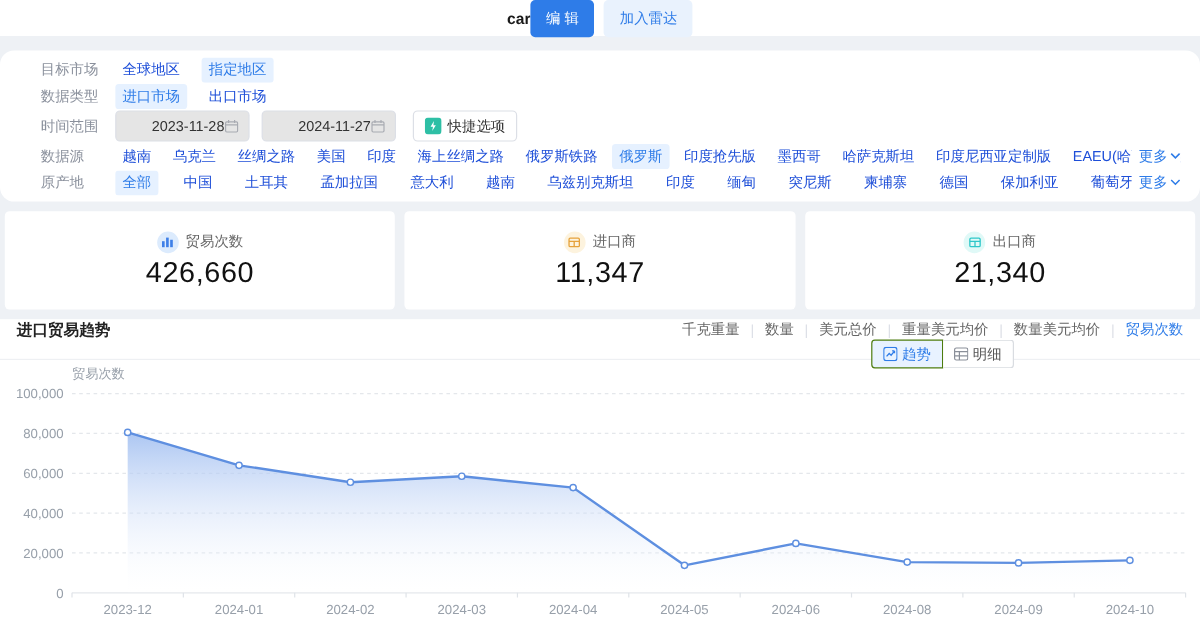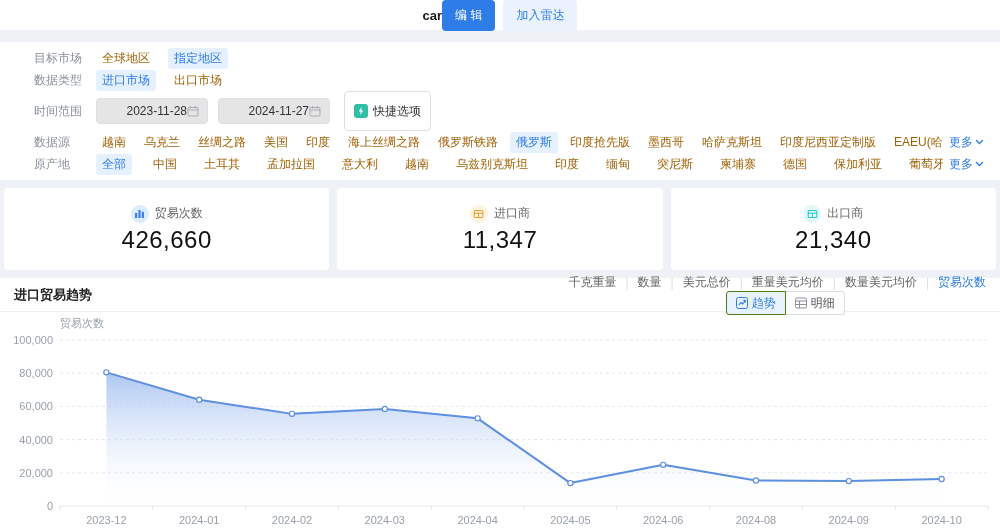--- a/index.html
+++ b/index.html
@@ -11,46 +11,46 @@
   .topbar .title { font-weight:bold; font-size:13px; color:#1a1a1a; }
   .topbar-actions { display:flex; gap:8px; }
   .btn { height:31px; padding:0 13px; border:none; border-radius:4px; font-size:12px; cursor:pointer; font-family:inherit; }
   .btn.primary { background:#2e7ce8; color:#fff; }
   .btn.soft { background:#e9f2fd; color:#2e7ce8; }
 
   .spacer { height:12px; }
   .spacer-sm { height:8px; }
 
   
-  .filter-panel { background:#fff; padding:5px 0; }
+  .filter-panel { background:#fff; padding:5px 0;border-radius:12px; }
   .filter-row { display:flex; align-items:center; min-height:22px; padding:0 16px 0 34px; position:relative; }
   .filter-row.time { min-height:28px; }
   .filter-label { color:#8a909c; width:62px; flex:none; }
   .chip-list { display:flex; align-items:center; flex:1; overflow:hidden; white-space:nowrap; }
   .row-target .chip-list, .row-datatype .chip-list { gap:12px; }
   .row-source .chip-list { gap:6px; }
   .row-origin .chip-list { gap:15px; }
-  .chip { padding:2px 6px; border-radius:3px; cursor:pointer; color:#a16207; }
+  .chip { padding:2px 6px; border-radius:3px; cursor:pointer; color:#1d4ed8; }
   .chip.selected { background:#e6f1ff; color:#2e7ce8; }
   .more-link { position:absolute; right:16px; color:#2e7ce8; cursor:pointer; display:flex; align-items:center; gap:2px; background:#fff; padding-left:6px; }
 
   .date-input { width:112px; height:26px; border:1px solid #dcdfe6; border-radius:4px; display:flex; align-items:center; justify-content:flex-end; padding:0 8px; margin-right:10px; cursor:pointer; background:#e5e5e5; }
-  .quick-btn { height:40px; border:1px solid #dcdfe6; border-radius:4px; background:#fff; display:flex; align-items:center; gap:5px; padding:2px 9px; margin-left:4px; cursor:pointer; font-family:inherit; font-size:12px; color:#333; }
+  .quick-btn { height:26px; border:1px solid #dcdfe6; border-radius:4px; background:#fff; display:flex; align-items:center; gap:5px; padding:2px 9px; margin-left:4px; cursor:pointer; font-family:inherit; font-size:12px; color:#333; }
 
   
   .stats { display:flex; gap:8px; padding:0 4px; }
   .stat-card { flex:1; background:#fff; border-radius:4px; height:82px; display:flex; flex-direction:column; align-items:center; justify-content:center; }
   .stat-head { display:flex; align-items:center; gap:6px; }
   .stat-head .lbl { color:#666; }
   .stat-icon { width:18px; height:18px; border-radius:50%; display:inline-flex; align-items:center; justify-content:center; }
   .stat-value { font-size:24px; color:#111; margin-top:3px; letter-spacing:0.5px; }
 
   
   .chart-panel { background:#fff; margin-top:0; height:266px; }
-  .chart-header { height:34px; display:flex; align-items:center; justify-content:space-between; padding:0 14px; border-bottom:1px solid #eef0f3; }
+  .chart-header { height:34px; display:flex; justify-content:space-between; padding:0 14px; border-bottom:1px solid #eef0f3; }
   .chart-title { font-size:13px; color:#222; font-weight:bold; }
   .chart-controls { display:flex; align-items:center;flex-direction:column; }
   .metric-tabs { display:flex; align-items:center; }
   .metric-tab { color:#666; cursor:pointer; }
   .metric-tab.selected { color:#2e7ce8; }
   .metric-sep { color:#dcdfe6; margin:0 9px; }
   .view-toggle { display:flex; margin-left:16px; gap:0; }
   .view-btn { height:24px; display:flex; align-items:center; gap:4px; padding:0 9px; border:1px solid #d9dce1; background:#fff; color:#555; cursor:pointer; font-family:inherit; font-size:12px; }
   .view-btn:first-child { border-radius:3px 0 0 3px; }
   .view-btn:last-child { border-radius:0 3px 3px 0; border-left:none; }

